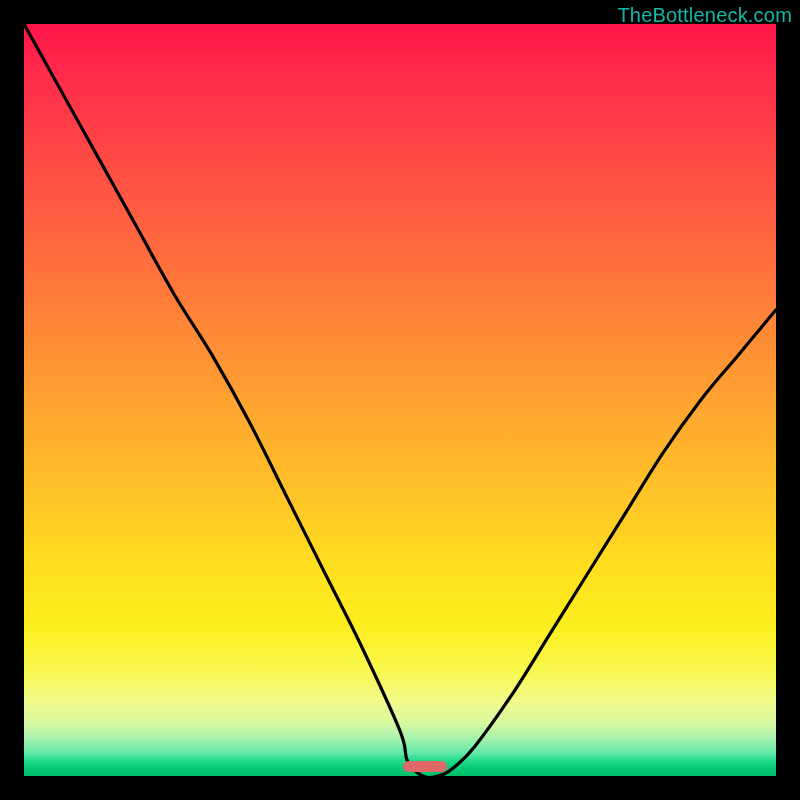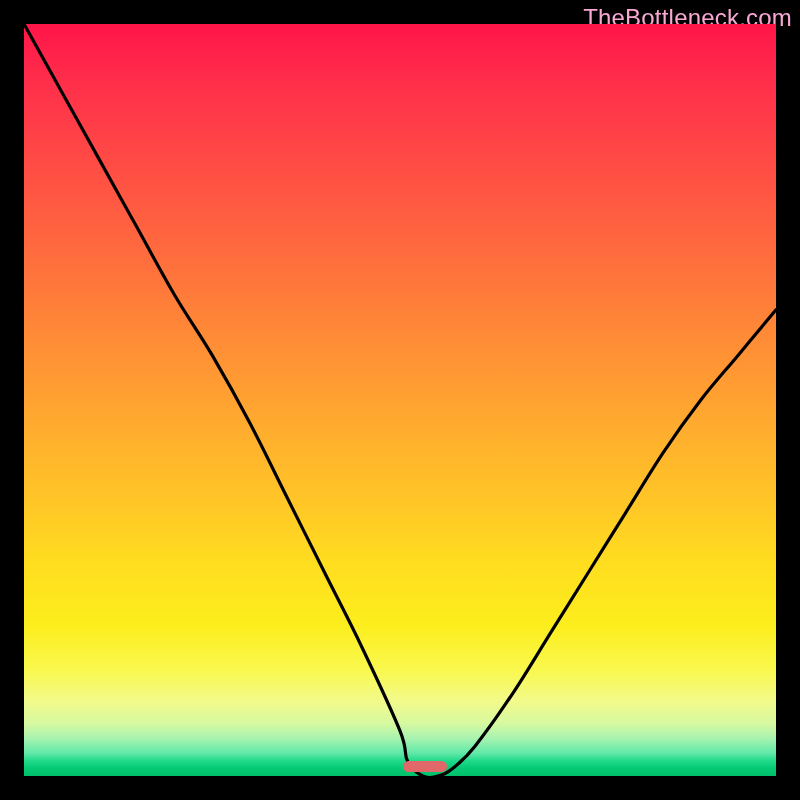--- a/index.html
+++ b/index.html
@@ -42,22 +42,22 @@
         #5fe8a8 97%,
         #1fd98a 98%,
         #05c974 99%,
         #00c06a 100%
       );
   }
   .watermark {
     position: absolute;
     top: 4px;
     right: 8px;
-    color: #f9a8d4;
-    font-size: 24px;
+    color: #14b8a6;
+    font-size: 20px;
     letter-spacing: 0.2px;
     user-select: none;
   }
   .curve {
     position: absolute;
     left: 0;
     top: 0;
     width: 752px;
     height: 752px;
   }

